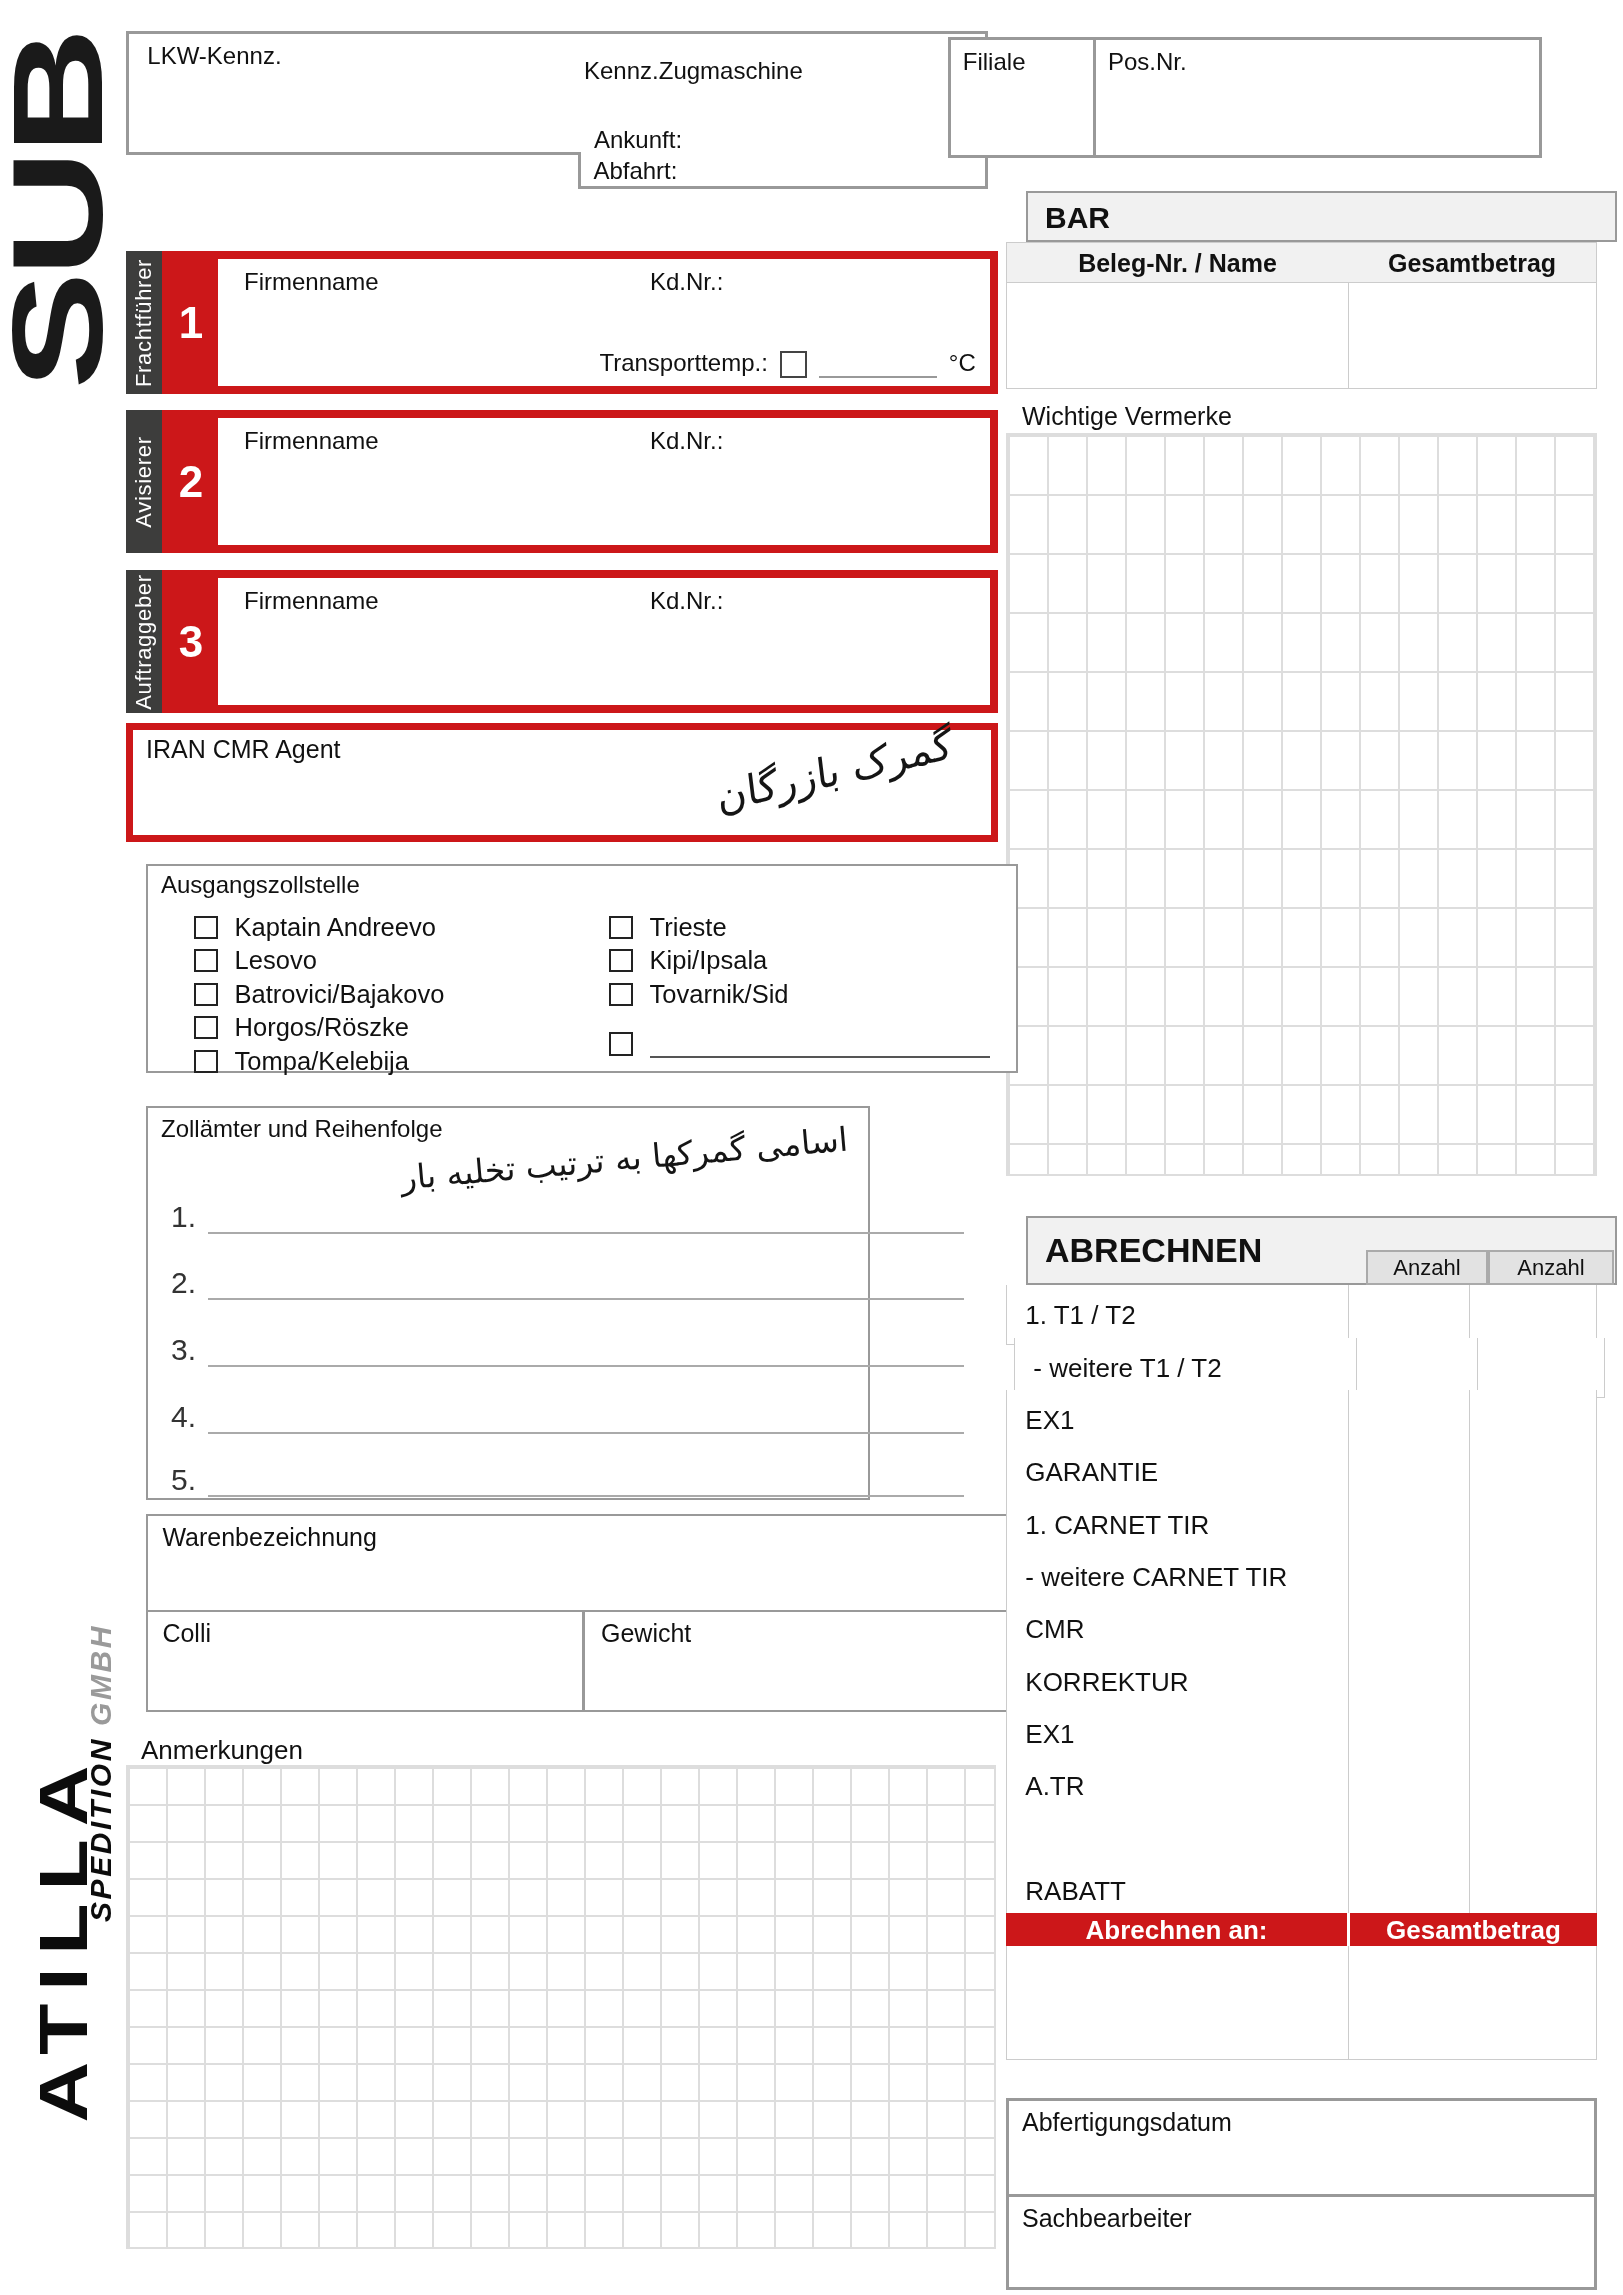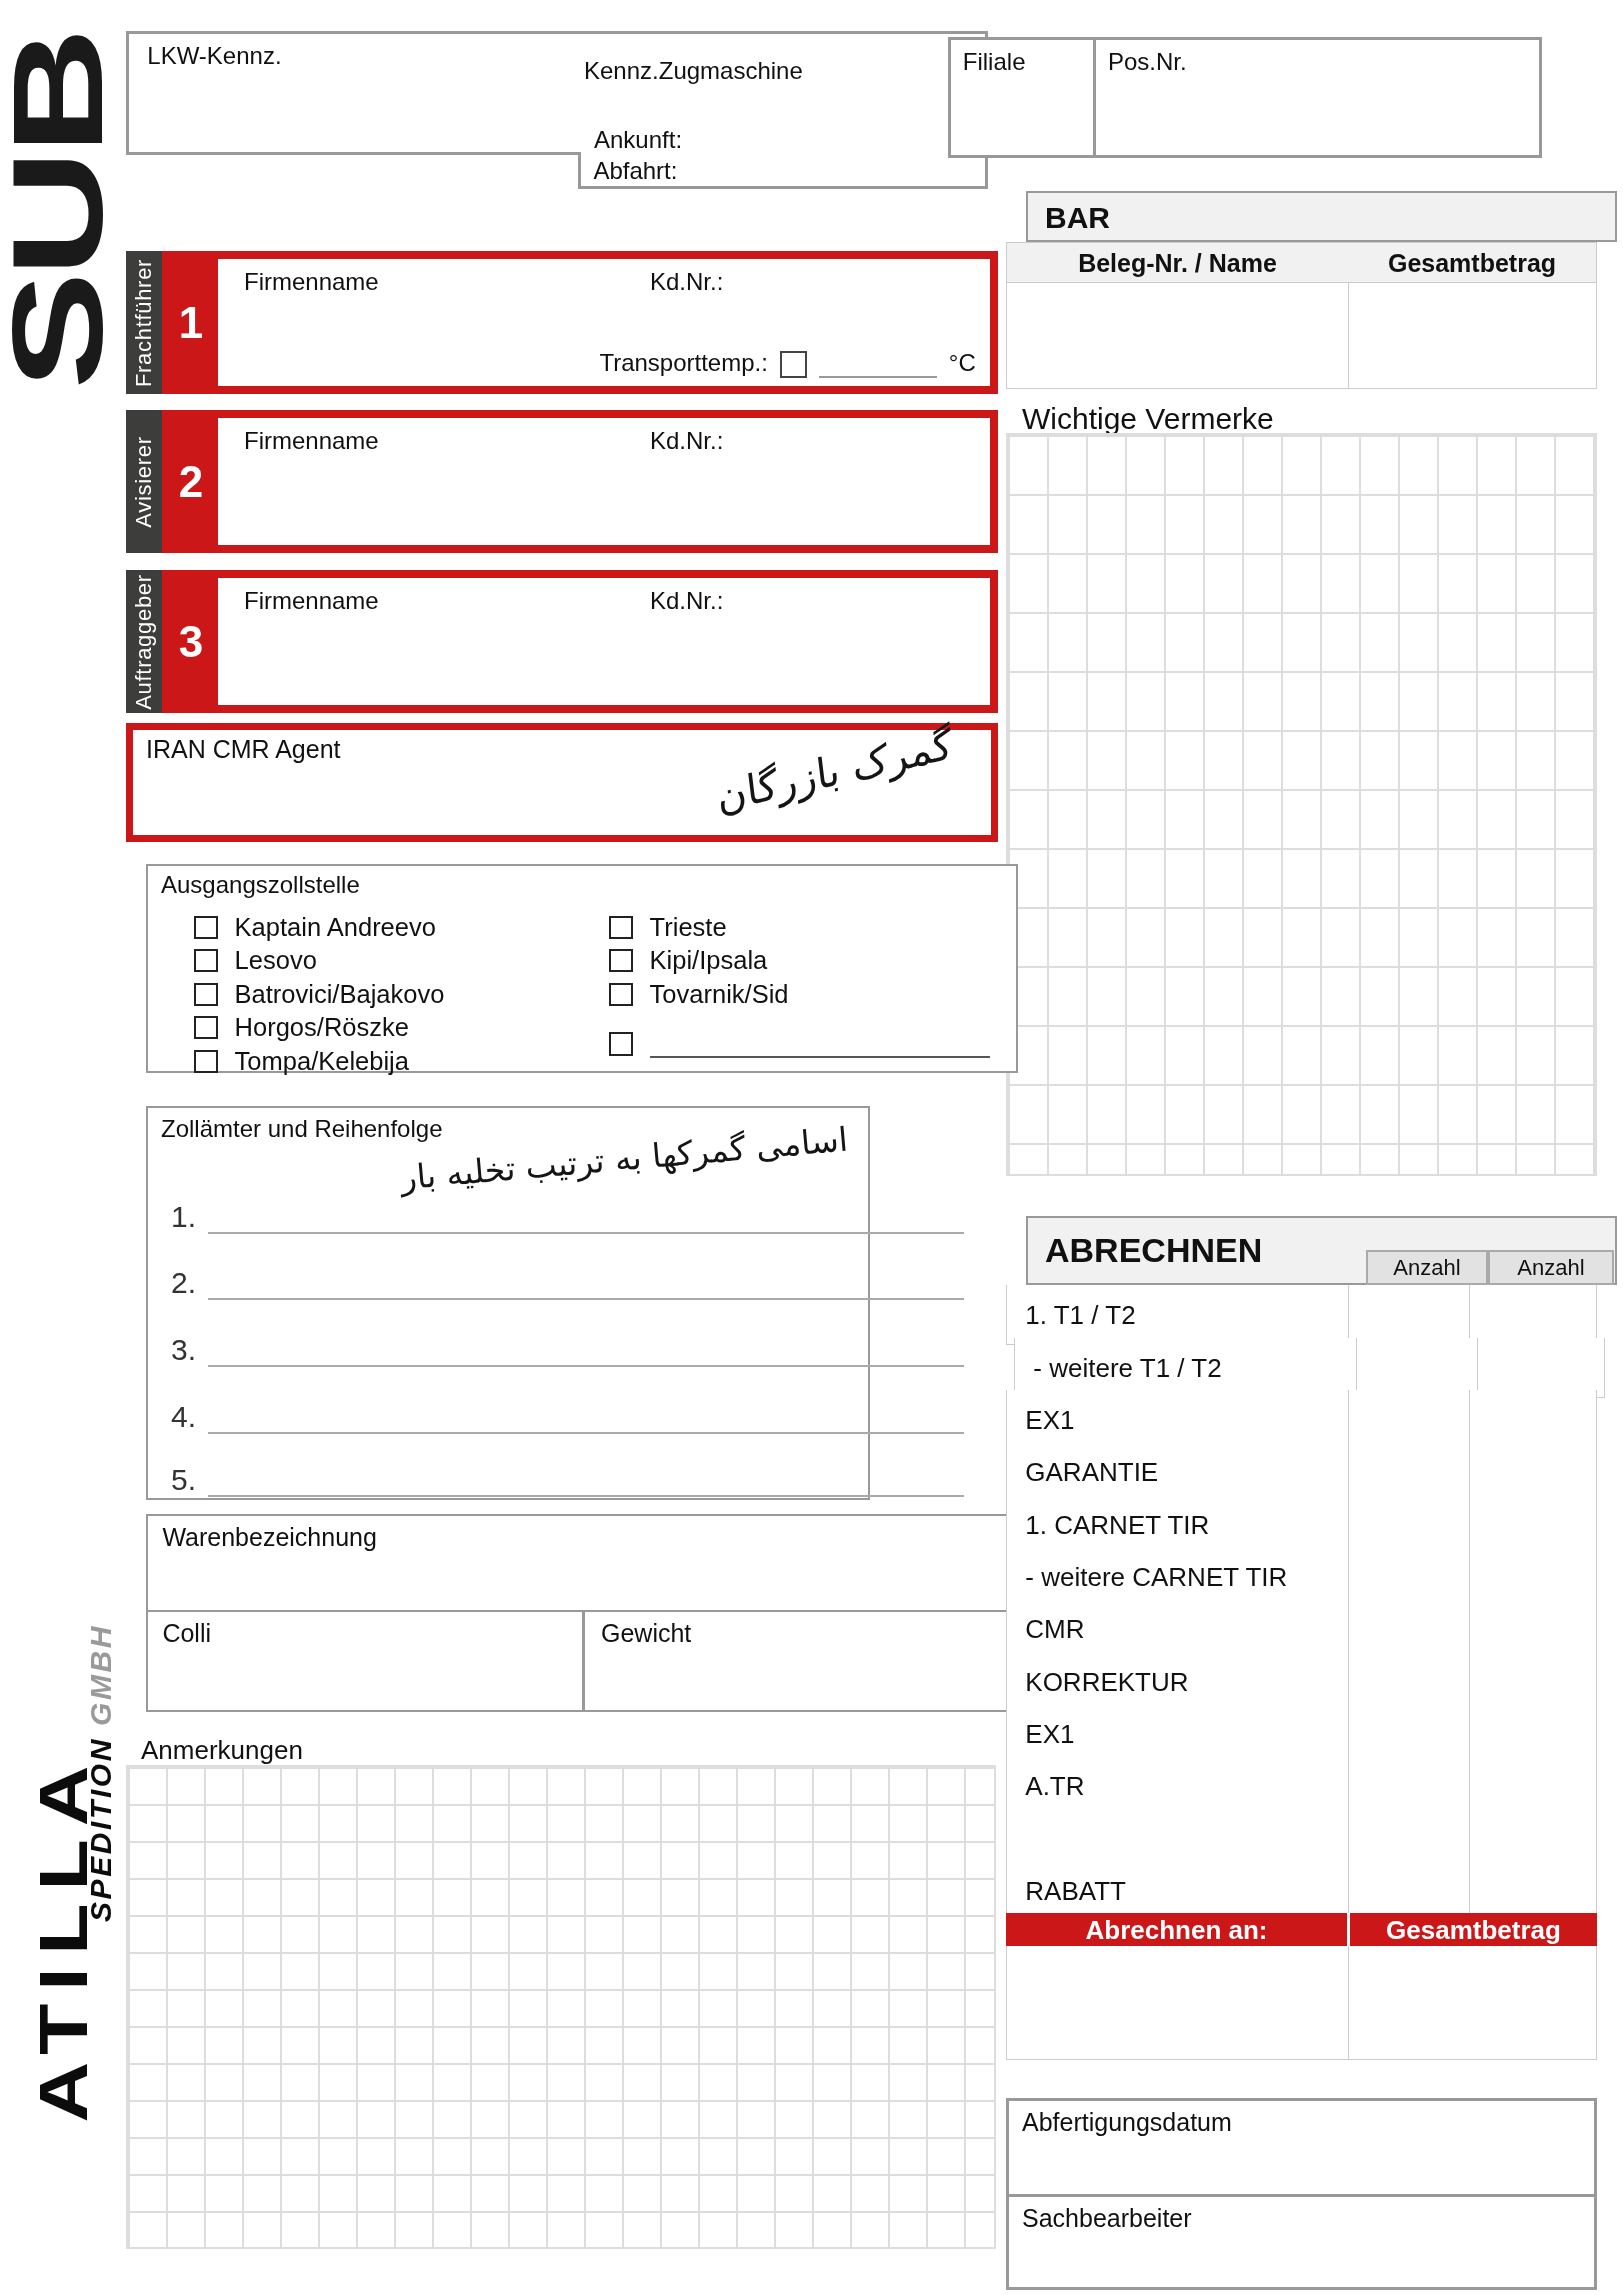--- a/index.html
+++ b/index.html
@@ -77,21 +77,21 @@
     <span class="abs" style="left:0;width:341px;top:50%;transform:translateY(-50%);text-align:center;font-size:25px;font-weight:bold;">Beleg-Nr. / Name</span>
     <span class="abs" style="left:341px;right:0;top:50%;transform:translateY(-50%);text-align:center;font-size:25px;font-weight:bold;">Gesamtbetrag</span>
   </div>
   <div class="abs" style="left:1006px;top:283px;width:591px;height:56px;background:#fff;border:1.3px solid #ccc;border-top:none;box-sizing:border-box;">
       <div class="vd1"></div>
     </div>
   <div class="abs" style="left:1006px;top:338px;width:591px;height:51px;background:#fff;border:1.3px solid #ccc;border-top:none;box-sizing:border-box;">
       <div class="vd1"></div>
     </div>
 
-  <span class="abs" style="left:1022px;top:402px;font-size:30px;">Wichtige Vermerke</span>
+  <span class="abs" style="left:1022px;top:402px;font-size:25px;">Wichtige Vermerke</span>
   <div class="grid vermerke-grid" style="left:1006px;top:433px;width:591px;height:743px;"></div>
 
   <div class="section" style="top:251px;height:143px;">
     <div class="side-strip">
         <span>Frachtführer</span>
       </div>
     <div class="sec-num">1</div>
     <div class="sec-white">
       <span class="lbl abs" style="left:26px;top:9.2px;">Firmenname</span>
       <span class="lbl abs" style="left:432px;top:9.2px;">Kd.Nr.:</span>

